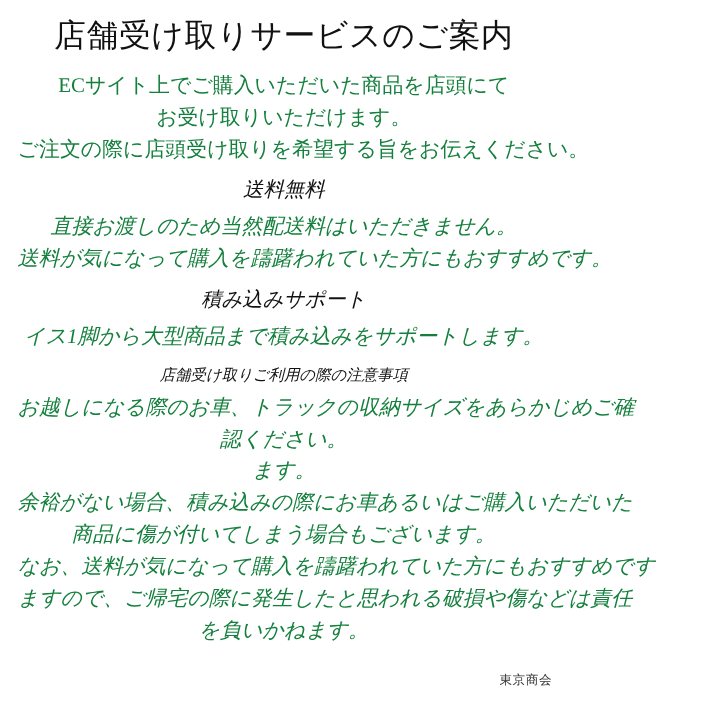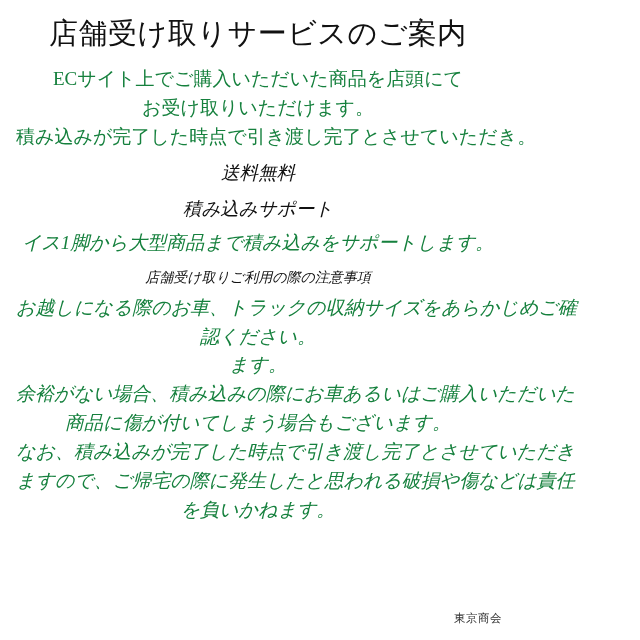--- a/index.html
+++ b/index.html
@@ -71,43 +71,47 @@
 </head>
 <body>
 
 <div class="page">
 
   <h1 class="doc-title">店舗受け取りサービスのご案内</h1>
 
   <div class="para">
     <span class="line">ECサイト上でご購入いただいた商品を店頭にて</span>
     <span class="line">お受け取りいただけます。</span>
-    <span class="line">積み込みが完了した時点で引き渡し完了とさせていただき。</span>
+    <span class="line">ご注文の際に店頭受け取りを希望する旨をお伝えください。</span>
   </div>
 
   <div class="section">
     <div class="section-heading">送料無料</div>
+    <div class="para">
+      <span class="line">直接お渡しのため当然配送料はいただきません。</span>
+      <span class="line">送料が気になって購入を躊躇われていた方にもおすすめです。</span>
+    </div>
   </div>
 
   <div class="section">
     <div class="section-heading">積み込みサポート</div>
     <div class="para">
       <span class="line">イス1脚から大型商品まで積み込みをサポートします。</span>
     </div>
   </div>
 
   <div class="section block-notes">
     <div class="section-heading wide">店舗受け取りご利用の際の注意事項</div>
     <div class="para">
       <span class="line">お越しになる際のお車、トラックの収納サイズをあらかじめご確</span>
       <span class="line">認ください。</span>
       <span class="line">ます。</span>
       <span class="line">余裕がない場合、積み込みの際にお車あるいはご購入いただいた</span>
       <span class="line">商品に傷が付いてしまう場合もございます。</span>
-      <span class="line">なお、積み込みが完了した時点で引き渡し完了とさせていただき</span>
+      <span class="line">なお、送料が気になって購入を躊躇われていた方にもおすすめです</span>
       <span class="line">ますので、ご帰宅の際に発生したと思われる破損や傷などは責任</span>
       <span class="line">を負いかねます。</span>
     </div>
   </div>
 
   <div class="footer-mark">東京商会</div>
 
 </div>
 
 </body></html>

